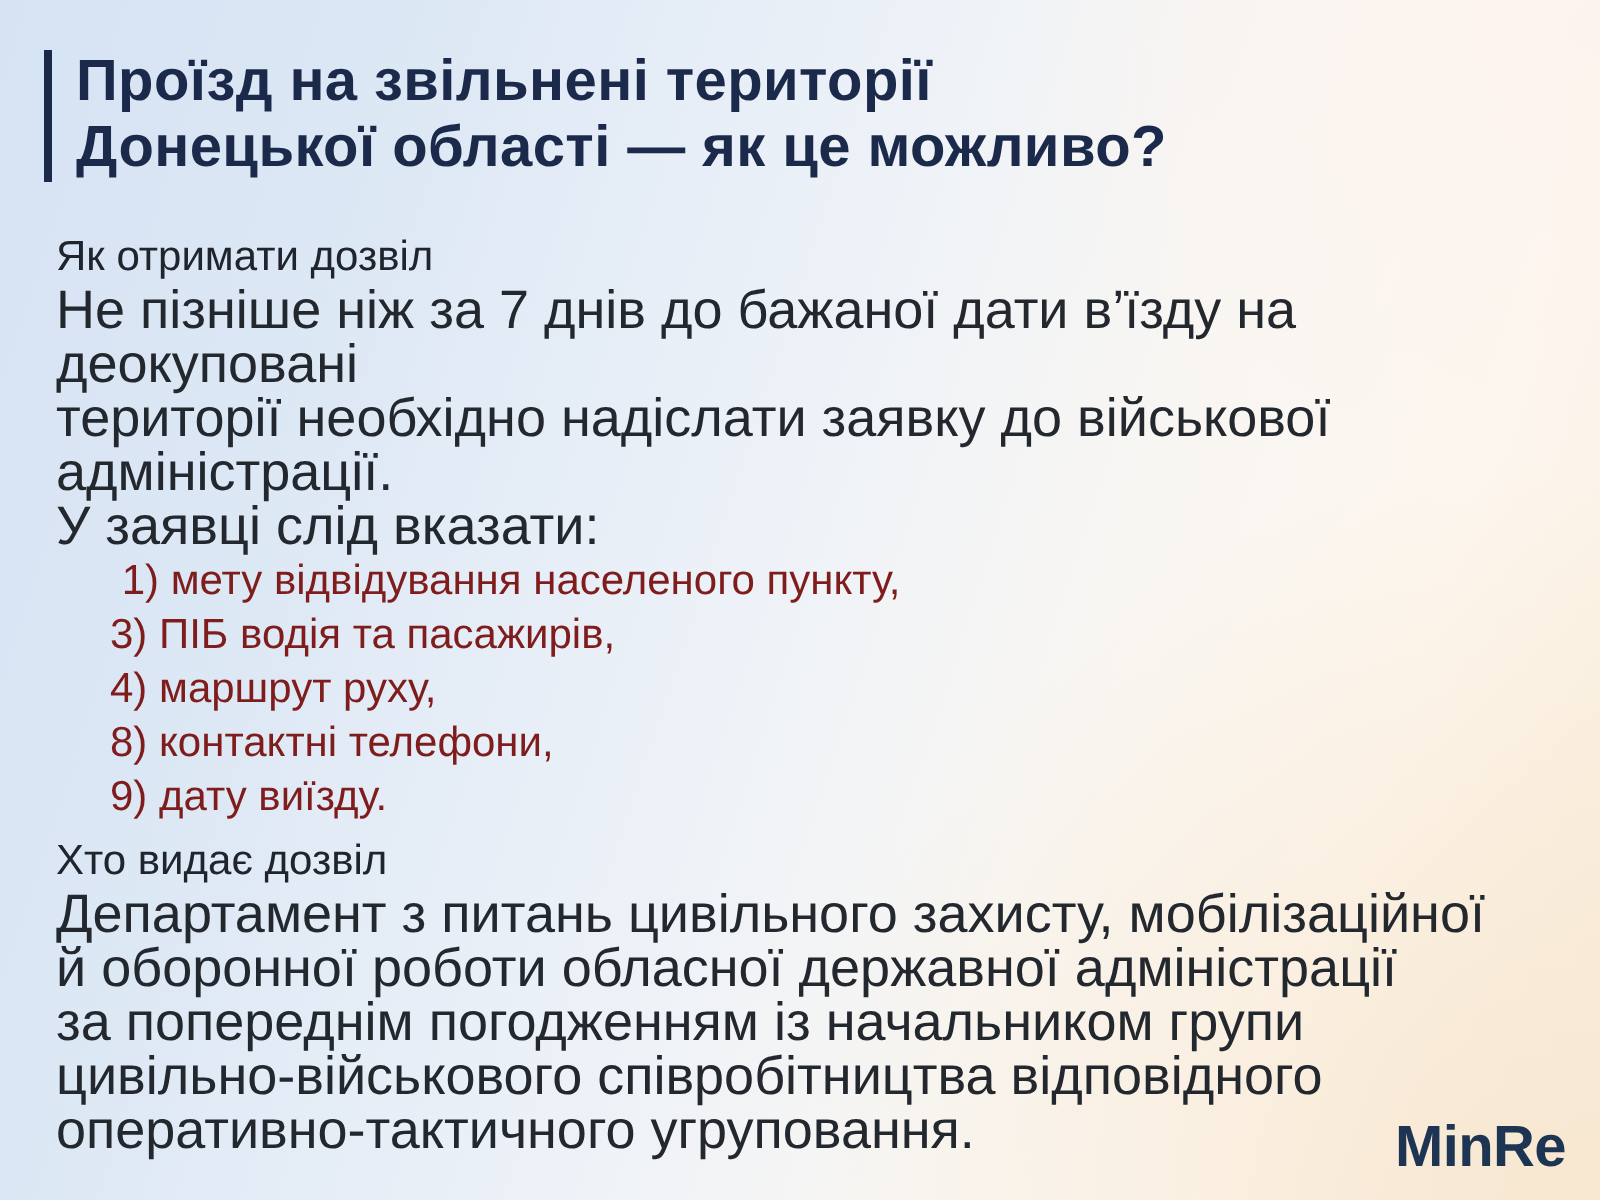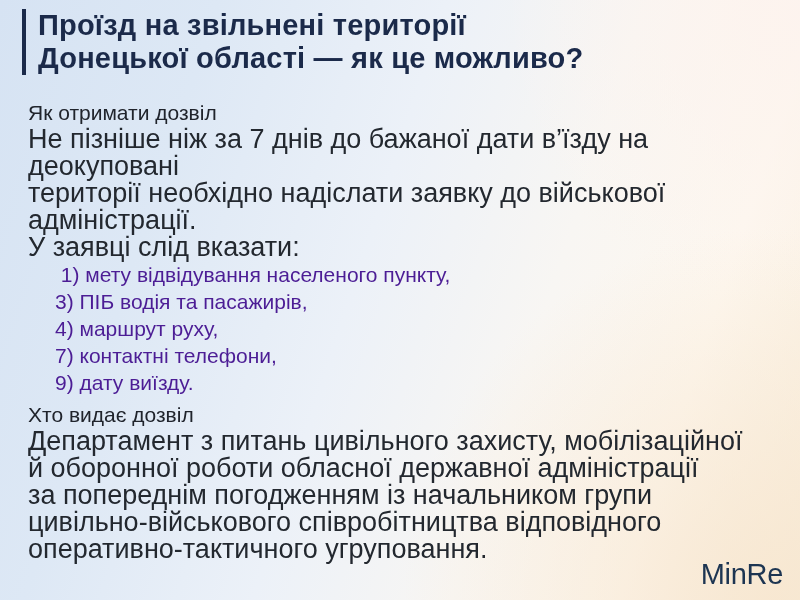--- a/index.html
+++ b/index.html
@@ -14,21 +14,21 @@
     background:
       radial-gradient(circle at 97% 100%, rgba(247,230,207,0.85) 0%, rgba(247,230,207,0) 38%),
       radial-gradient(circle at 100% 2%, rgba(253,243,238,0.9) 0%, rgba(253,243,238,0) 30%),
       linear-gradient(108deg, #d6e3f3 0%, #dde8f5 22%, #ecf1f8 45%, #f8f6f3 65%, #fdf7ef 82%, #f9eedd 100%);
   }
   .slide {
     position: relative;
     width: 800px;
     height: 600px;
     box-sizing: border-box;
-    padding: 9px 15px 0 28px;
+    padding: 25px 15px 0 28px;
   }
   .title-block {
     margin-left: -6px;
     border-left: 4px solid #1b2a4a;
     padding-left: 12px;
   }
   .page-title {
     font-size: 29px;
     line-height: 33px;
     font-weight: bold;
@@ -53,29 +53,29 @@
     white-space: pre-line;
   }
   ul.permit-list {
     list-style: none;
     margin: 0;
     padding: 0 0 0 27px;
   }
   ul.permit-list li {
     font-size: 21px;
     line-height: 27px;
-    color: #4c1d95;
+    color: #7f1d1d;
     white-space: pre-wrap;
   }
   .brand-logo {
     position: absolute;
     right: 17px;
     bottom: 9px;
     font-size: 29px;
-    font-weight: normal;
+    font-weight: bold;
     letter-spacing: -0.3px;
     color: #1d3552;
   }
 </style>
 </head>
 <body>
 
 <div class="slide">
 
   <div class="title-block">
@@ -85,21 +85,21 @@
 
   <div class="section section-how-to">
     <div class="section-heading">Як отримати дозвіл</div>
     <div class="section-body">Не пізніше ніж за 7 днів до бажаної дати в’їзду на деокуповані
 території необхідно надіслати заявку до військової адміністрації.
 У заявці слід вказати:</div>
     <ul class="permit-list">
         <li> 1) мету відвідування населеного пункту,</li>
         <li>3) ПІБ водія та пасажирів,</li>
         <li>4) маршрут руху,</li>
-        <li>7) контактні телефони,</li>
+        <li>8) контактні телефони,</li>
         <li>9) дату виїзду.</li>
       </ul>
   </div>
 
   <div class="section section-who-issues">
     <div class="section-heading">Хто видає дозвіл</div>
     <div class="section-body">Департамент з питань цивільного захисту, мобілізаційної
 й оборонної роботи обласної державної адміністрації
 за попереднім погодженням із начальником групи
 цивільно-військового співробітництва відповідного

